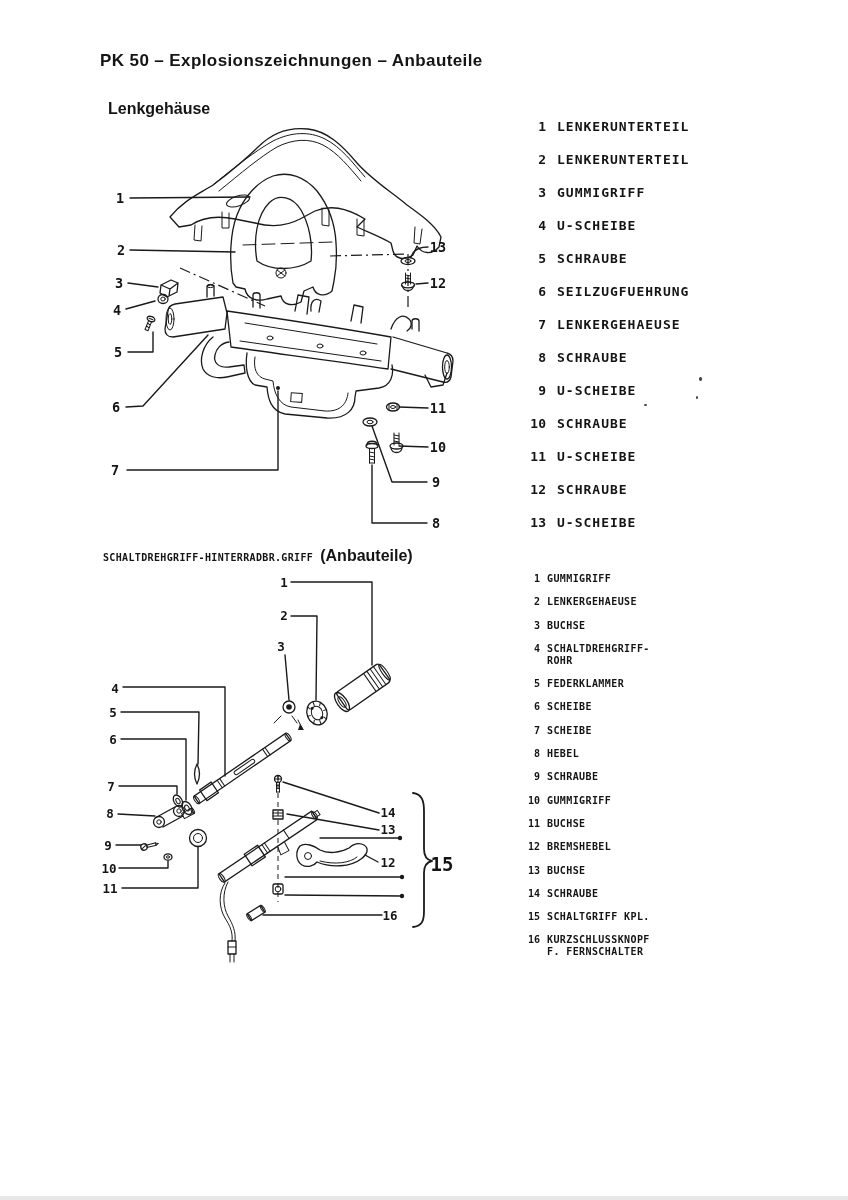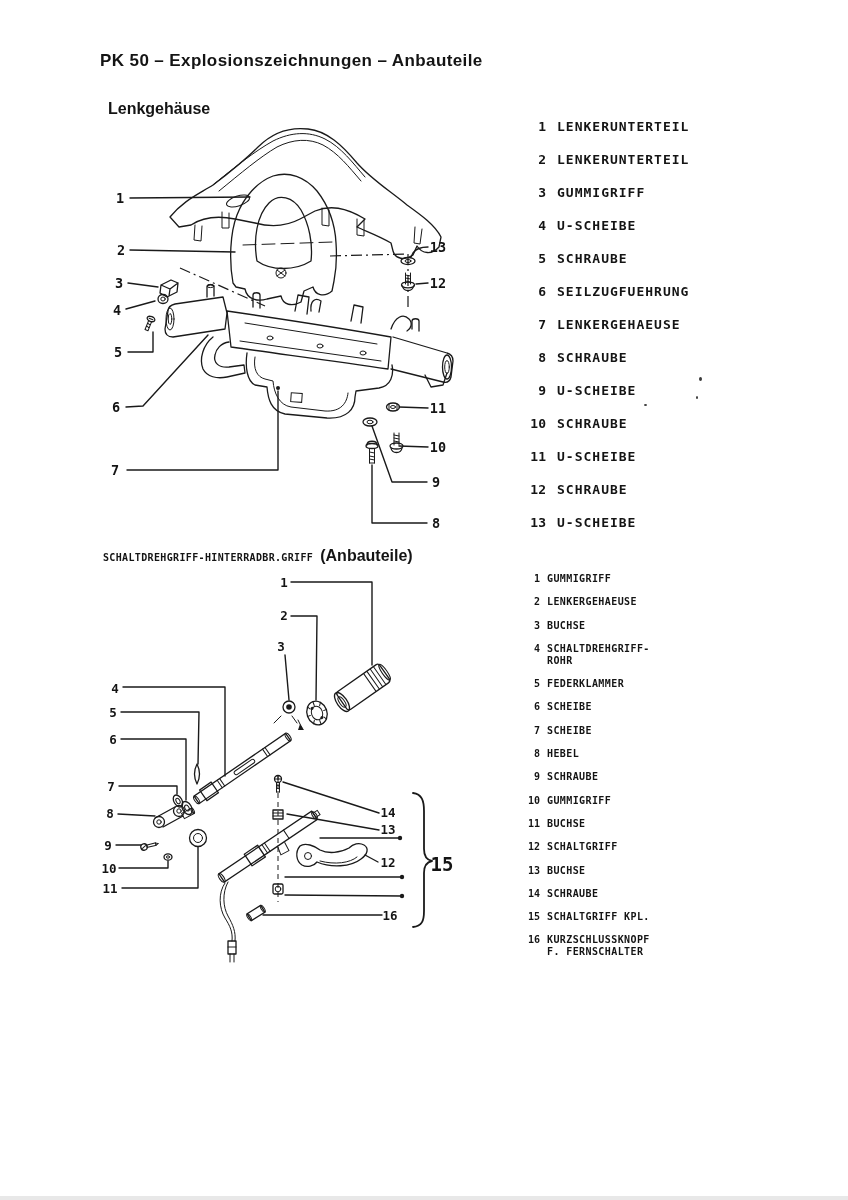--- a/index.html
+++ b/index.html
@@ -433,21 +433,21 @@
       <div class="row2">
         <span class="num">10</span>
         <span class="lbl">GUMMIGRIFF</span>
       </div>
       <div class="row2">
         <span class="num">11</span>
         <span class="lbl">BUCHSE</span>
       </div>
       <div class="row2">
         <span class="num">12</span>
-        <span class="lbl">SCHALTGRIFF</span>
+        <span class="lbl">BREMSHEBEL</span>
       </div>
       <div class="row2">
         <span class="num">13</span>
         <span class="lbl">BUCHSE</span>
       </div>
       <div class="row2">
         <span class="num">14</span>
         <span class="lbl">SCHRAUBE</span>
       </div>
       <div class="row2">

